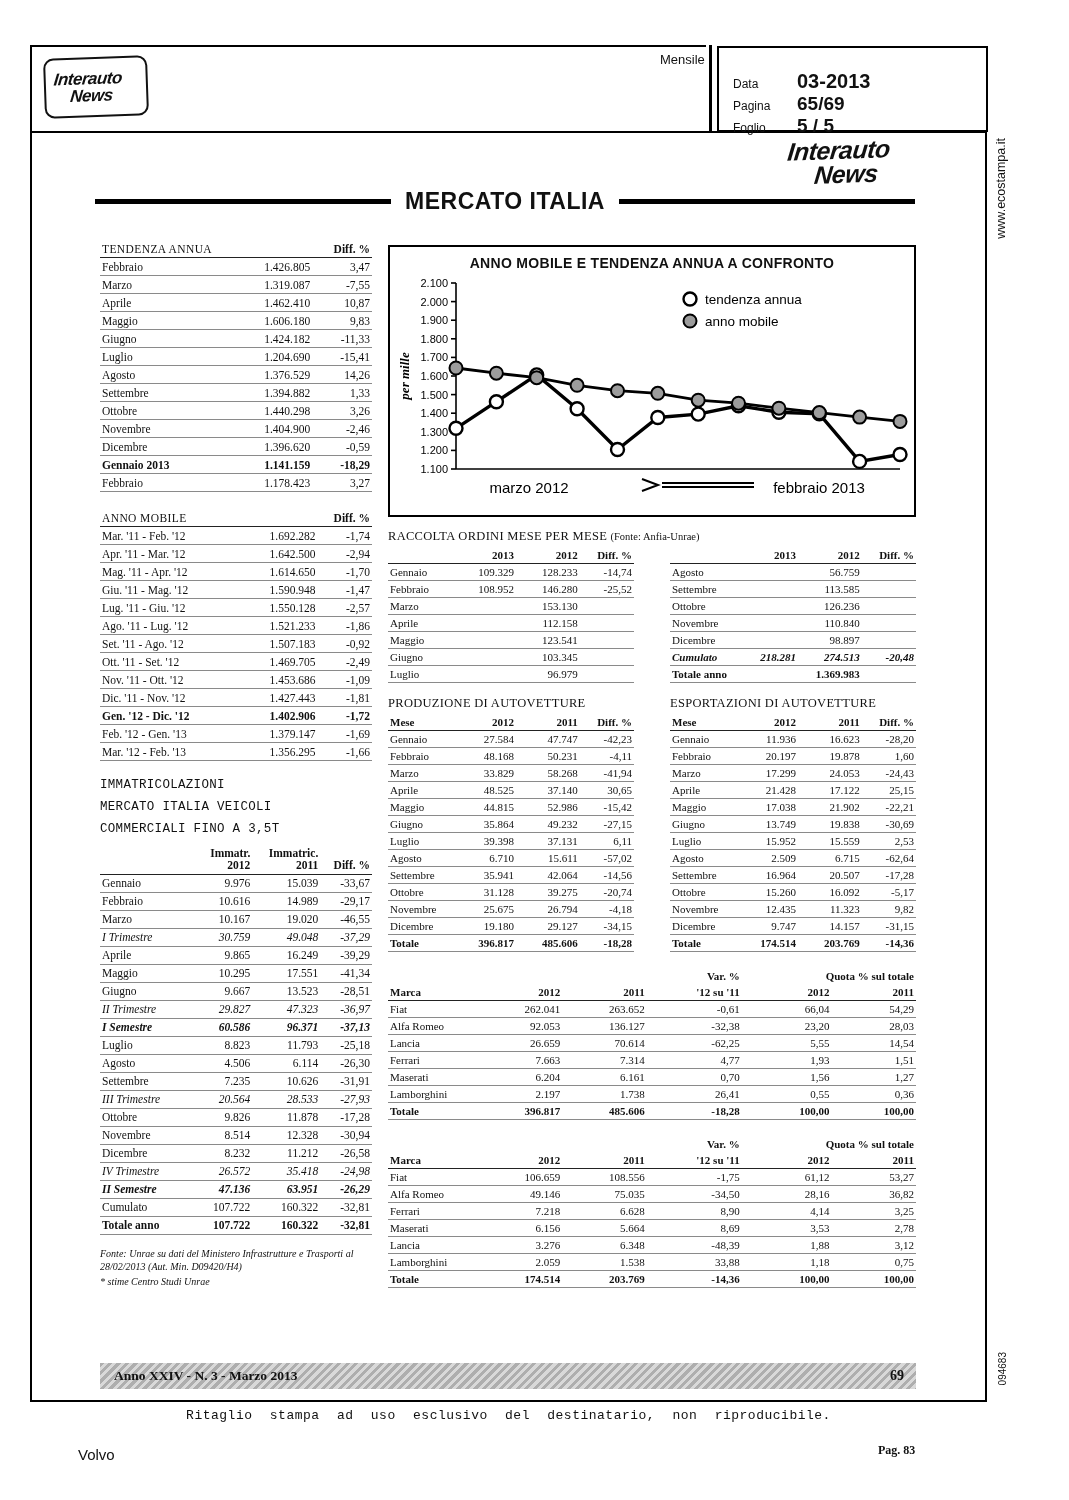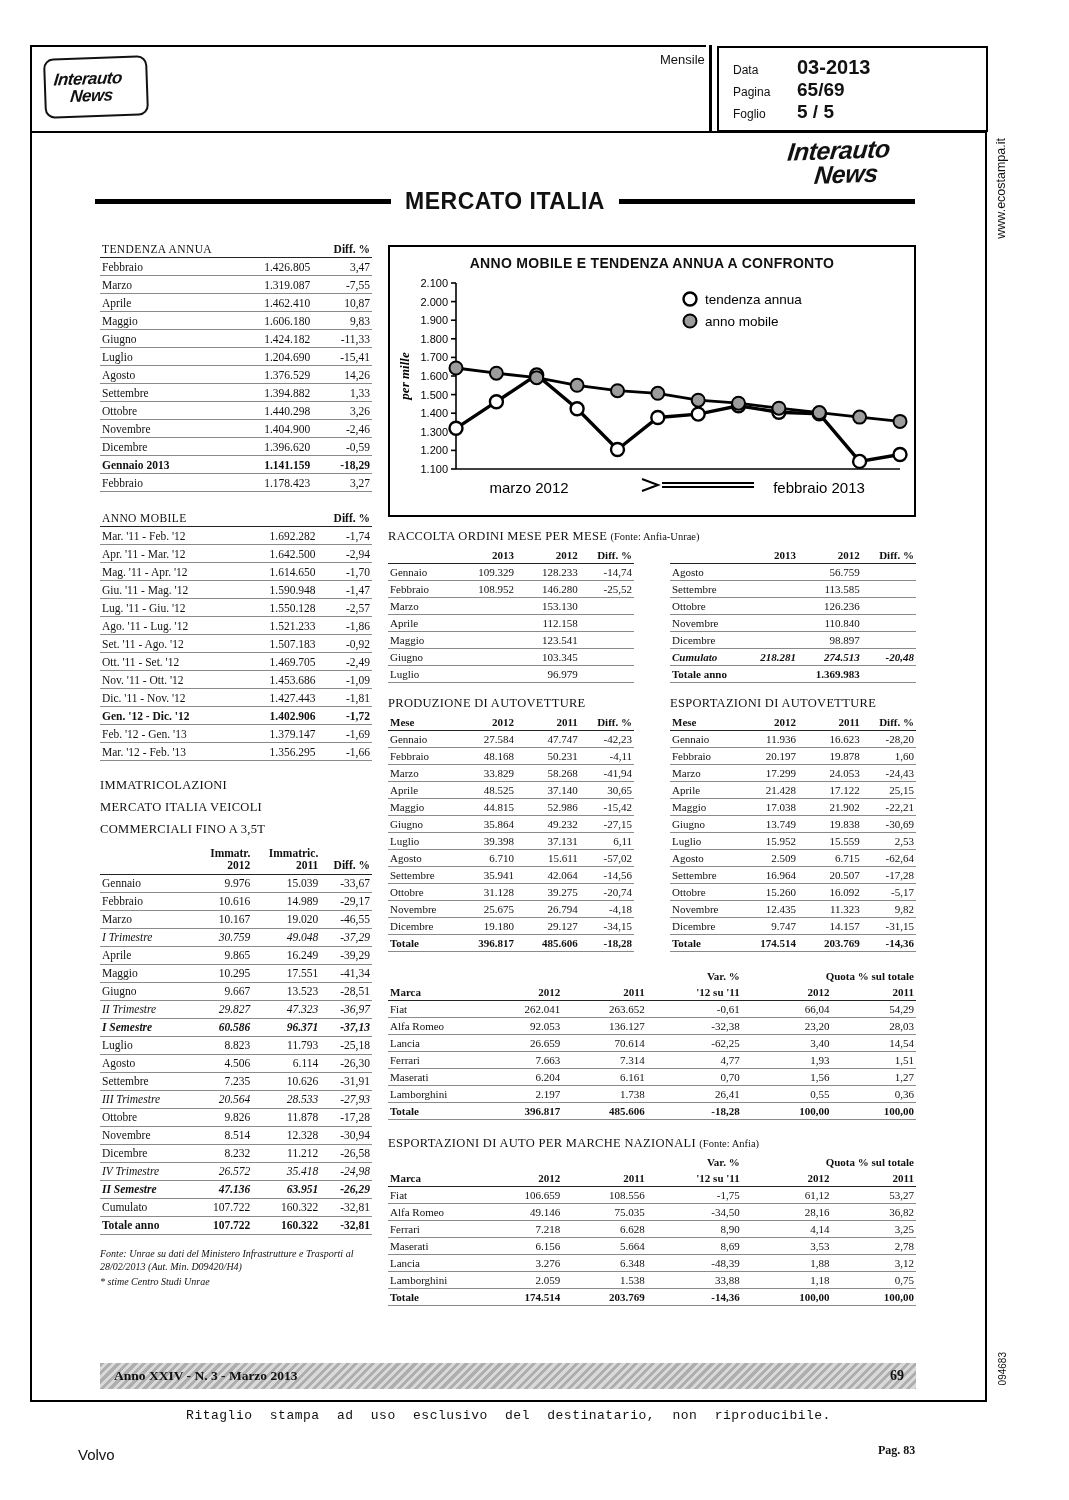--- a/index.html
+++ b/index.html
@@ -14,21 +14,21 @@
   .fl-right  { left:985px; top:131px; width:2px;   height:1271px; }
   .fl-bottom { left:30px; top:1400px; width:957px; height:2px; }
 
   
   .logo-box { position:absolute; left:44px; top:57px; width:104px; height:60px; border:2px solid #111; border-radius:10px;
               display:flex; flex-direction:column; justify-content:center; padding-left:8px; transform:rotate(-2deg); }
   .logo-l1, .logo-l2 { font:italic 900 17px "Liberation Sans", sans-serif; letter-spacing:-0.5px; transform:skewX(-8deg); }
   .logo-l2 { margin-left:16px; margin-top:-3px; }
   .mensile { position:absolute; left:660px; top:52px; font:13px "Liberation Sans", sans-serif; }
   .meta-box { position:absolute; left:717px; top:46px; width:271px; height:86px; border:2.5px solid #000;
-              padding:6px 10px 6px 14px; display:flex; flex-direction:column; justify-content:center; }
+              padding:22px 10px 6px 14px; display:flex; flex-direction:column; justify-content:flex-start; }
   .meta-box::before { content:""; position:absolute; left:-10px; top:-3px; bottom:-3px; width:2.5px; background:#000; }
   .meta-row { display:flex; align-items:baseline; }
   .meta-label { width:64px; font:12px "Liberation Sans", sans-serif; }
   .meta-value { font:bold 19px "Liberation Sans", sans-serif; }
   .meta-value.big { font-size:20px; }
   .logo2 { position:absolute; left:788px; top:136px; transform:rotate(-2deg); }
   .logo2 .logo-l1, .logo2 .logo-l2 { font-size:25px; }
   .logo2 .logo-l2 { margin-left:26px; margin-top:-5px; }
   .eco  { position:absolute; left:994px; top:138px; writing-mode:vertical-rl; transform:rotate(180deg); font:12.5px "Liberation Sans", sans-serif; }
   .bnum { position:absolute; left:997px; top:1352px; writing-mode:vertical-rl; transform:rotate(180deg); font:10px "Liberation Sans", sans-serif; }
@@ -50,21 +50,21 @@
   .caps-head thead th:first-child { font-weight:normal; letter-spacing:.4px; }
   .rt td, .rt th { font-size:11px; padding:2px; }
   .s-b  { font-weight:bold; }
   .s-i  { font-style:italic;margin-top:9px; }
   .s-bi { font-weight:bold; font-style:italic; }
   .al-c { text-align:right; }
 
   .tendenza { margin-bottom:17px; }
   .mobile   { margin-bottom:14px; }
   .comm-title { margin:12px 0 4px; }
-  .comm-title div { font-size:12.5px; letter-spacing:.3px; line-height:1.75; }
+  .comm-title div { font-size:12.5px; letter-spacing:.3px; line-height:1.75;font-family:Liberation Mono, monospace; }
   .fn { font:italic 10px "Liberation Serif", serif; margin-top:12px; line-height:1.35; }
   .fn2 { font:italic 10px "Liberation Serif", serif; margin-top:2px; }
 
   
   .chart-box { border:2px solid #000; height:272px; padding:8px 4px 0; margin-bottom:12px; }
   .chart-title { font:bold 14px "Liberation Sans", sans-serif; text-align:center; letter-spacing:.3px; margin-bottom:2px; }
   .ax { stroke:#000; stroke-width:1.6; }
   .ln { fill:none; stroke:#000; }
   .ln0 { stroke-width:3.4; }
   .ln1 { stroke-width:2.8; }
@@ -887,21 +887,21 @@
               <td>136.127</td>
               <td>-32,38</td>
               <td>23,20</td>
               <td>28,03</td>
             </tr>
             <tr>
               <td>Lancia</td>
               <td>26.659</td>
               <td>70.614</td>
               <td>-62,25</td>
-              <td>3,40</td>
+              <td>5,55</td>
               <td>14,54</td>
             </tr>
             <tr>
               <td>Ferrari</td>
               <td>7.663</td>
               <td>7.314</td>
               <td>4,77</td>
               <td>1,93</td>
               <td>1,51</td>
             </tr>
@@ -927,24 +927,20 @@
               <td>485.606</td>
               <td>-18,28</td>
               <td>100,00</td>
               <td>100,00</td>
             </tr>
           </tbody>
         </table>
     </div>
 
     <div class="marche">
-      <div class="sec-title">
-        <span>ESPORTAZIONI DI AUTO PER MARCHE NAZIONALI</span>
-        <span class="src">(Fonte: Anfia)</span>
-      </div>
       <table class="tbl rt">
         <colgroup>
             <col style="width:17%">
             <col style="width:16%">
             <col style="width:16%">
             <col style="width:18%">
             <col style="width:17%">
             <col style="width:16%">
           </colgroup>
       <thead>

